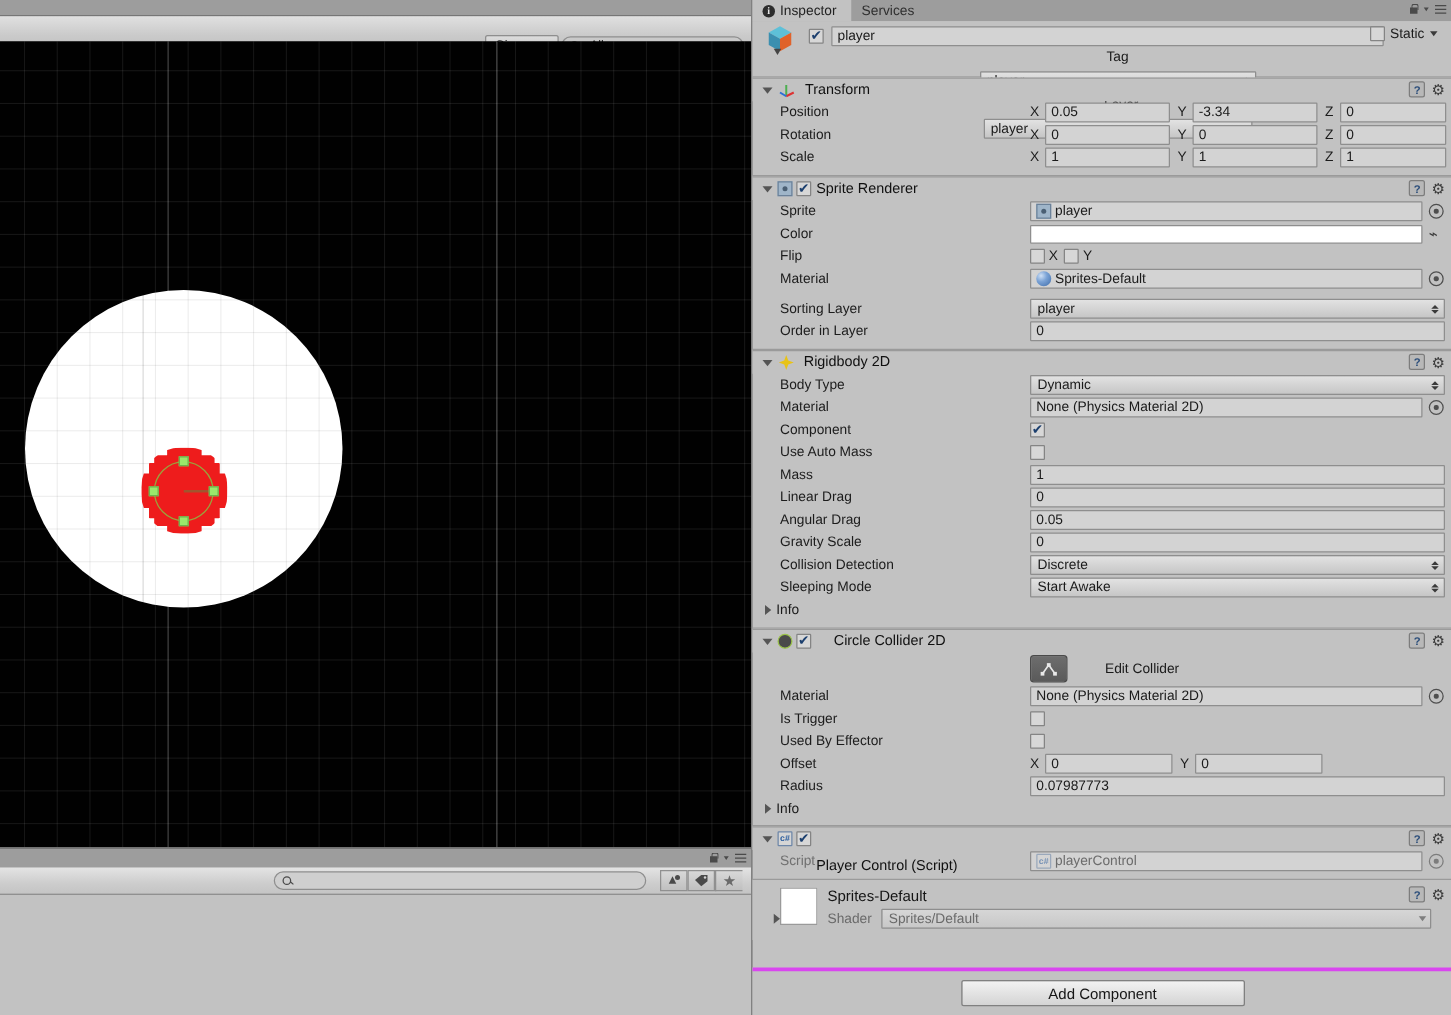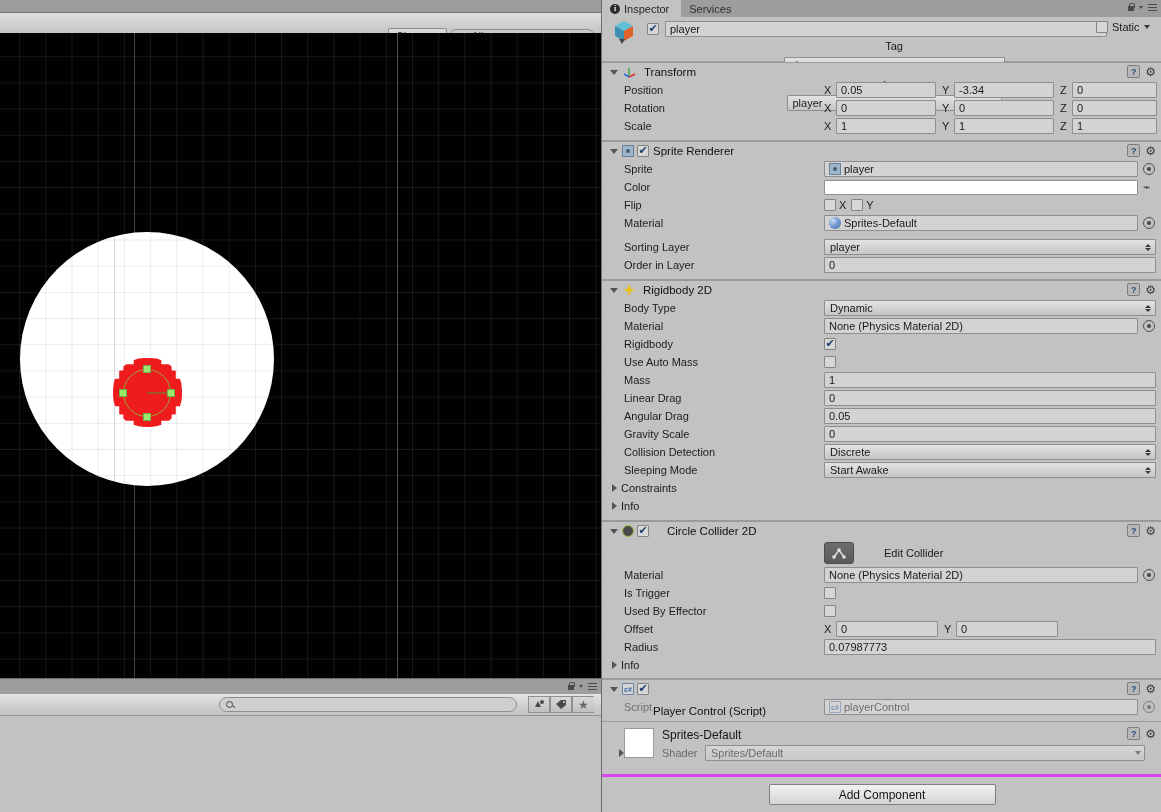--- a/index.html
+++ b/index.html
@@ -575,21 +575,21 @@
       </div>
     </div>
     <div class="row">
       <span class="lbl">Material</span>
       <div class="txtfield" style="width:314px;">
         <span>None (Physics Material 2D)</span>
       </div>
       <span class="circ-sel" style="margin-left:5px;"></span>
     </div>
     <div class="row">
-      <span class="lbl">Rigidbody</span>
+      <span class="lbl">Component</span>
       <span class="chk on"></span>
     </div>
     <div class="row">
       <span class="lbl">Use Auto Mass</span>
       <span class="chk"></span>
     </div>
     <div class="row">
       <span class="lbl">Mass</span>
       <div class="txtfield" style="width:332px;">
           <span>1</span>
@@ -625,24 +625,20 @@
     </div>
     <div class="row">
       <span class="lbl">Sleeping Mode</span>
       <div class="dropdown" style="width:332px;">
         <span>Start Awake</span>
         <span class="updown">
             <i class="u"></i>
             <i class="d"></i>
           </span>
       </div>
-    </div>
-    <div class="row">
-      <span class="foldout closed" style="margin-left:10px;"></span>
-      <span>Constraints</span>
     </div>
     <div class="row">
       <span class="foldout closed" style="margin-left:10px;"></span>
       <span>Info</span>
     </div>
     <div class="sep" style="margin-top:5px;"></div>
 
     <div class="comp-header">
       <span class="foldout"></span>
       <span style="width:12px;height:12px;border-radius:50%;background:#4a4a4a;border:1.5px solid #9ac24a;flex:none;"></span>

